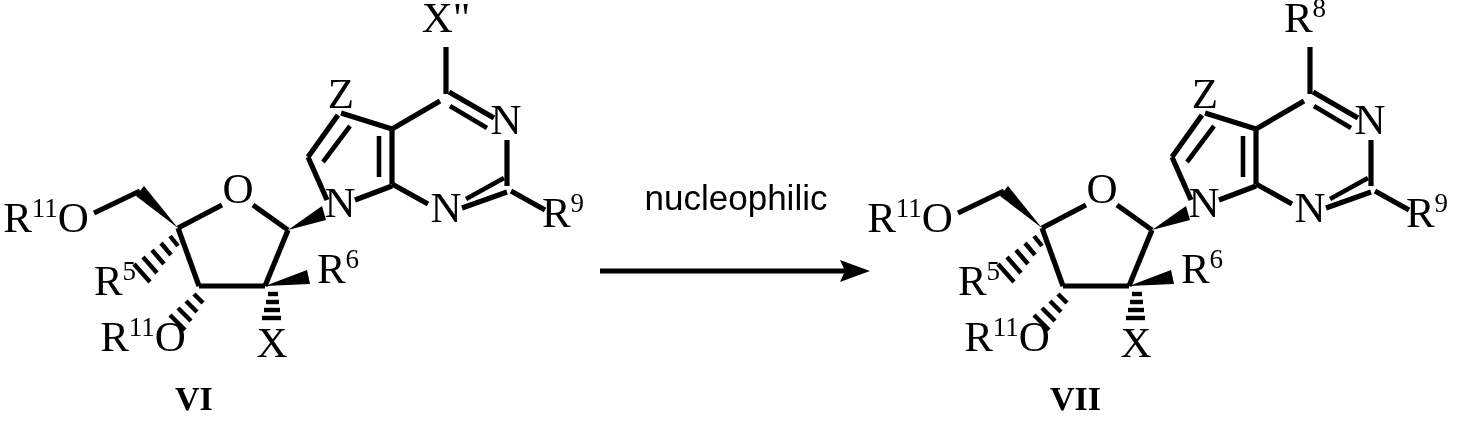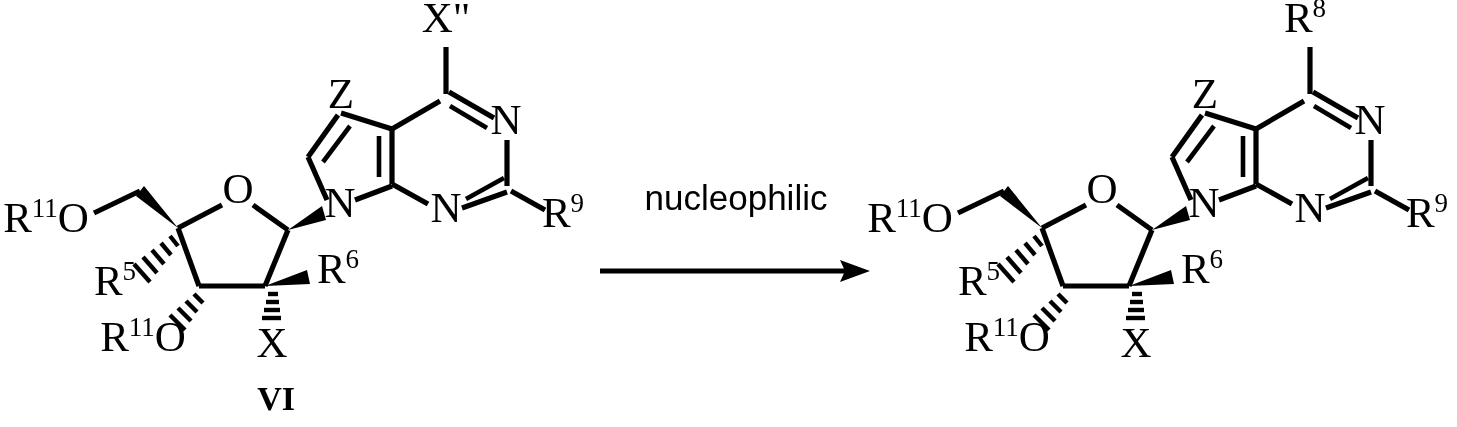--- a/index.html
+++ b/index.html
@@ -74,21 +74,21 @@
     color: #000000;
     text-align: center;
     white-space: nowrap;
   }
   .compound-label {
     position: absolute;
     font-family: "Liberation Serif", "DejaVu Serif", serif;
     font-weight: bold;
     font-size: 34px;
     color: #000000;
-    text-align: right;
+    text-align: left;
     white-space: nowrap;
   }
 </style>
 </head>
 <body>
 
 <div id="scheme-root">
 
   <svg class="structure-svg" viewBox="0 0 1457 427">
 
@@ -262,14 +262,15 @@
         <polygon class="wedge" points="1152,230 1186,206 1190,220"></polygon>
       </g>
     </g>
   </svg>
 
   <div class="reagent-text" style="left:600px; top:178px; width:272px;">
     <div>nucleophilic</div>
   </div>
 
   <div class="compound-label" style="left:175px; top:380px; width:120px;">VI</div>
+  <div class="compound-label" style="left:1050px; top:380px; width:120px;">VII</div>
 
 </div>
 
 </body></html>

